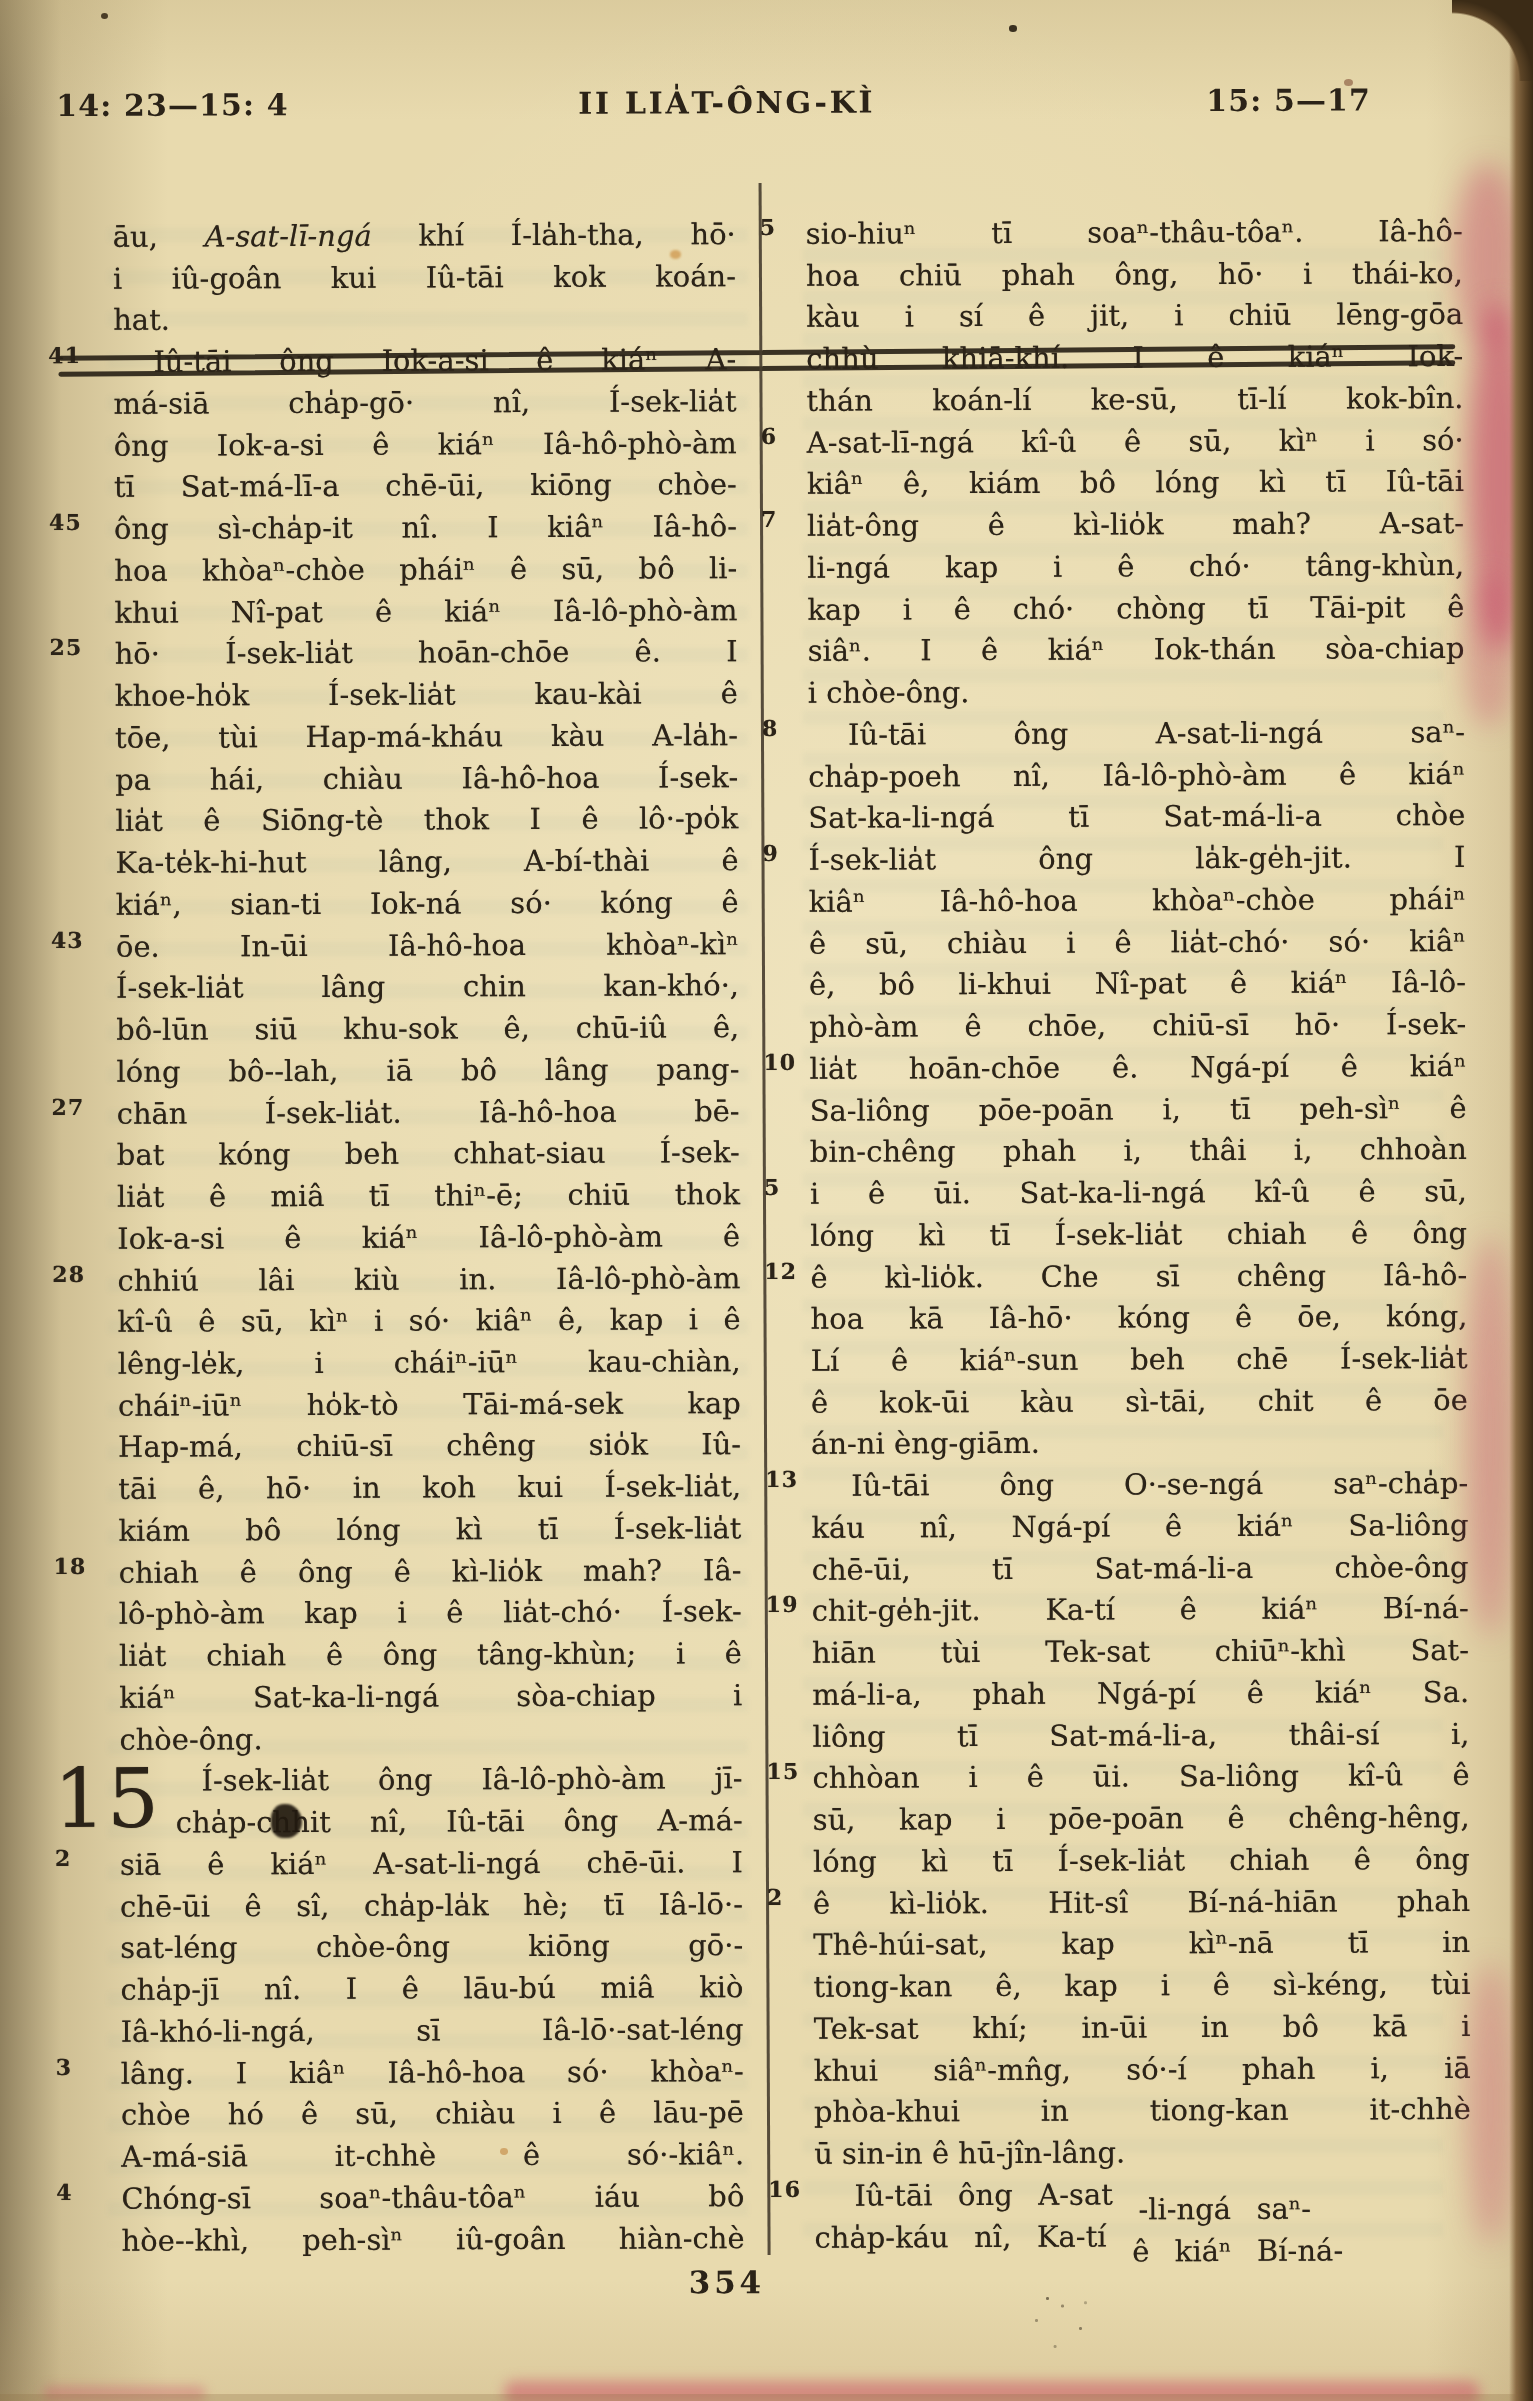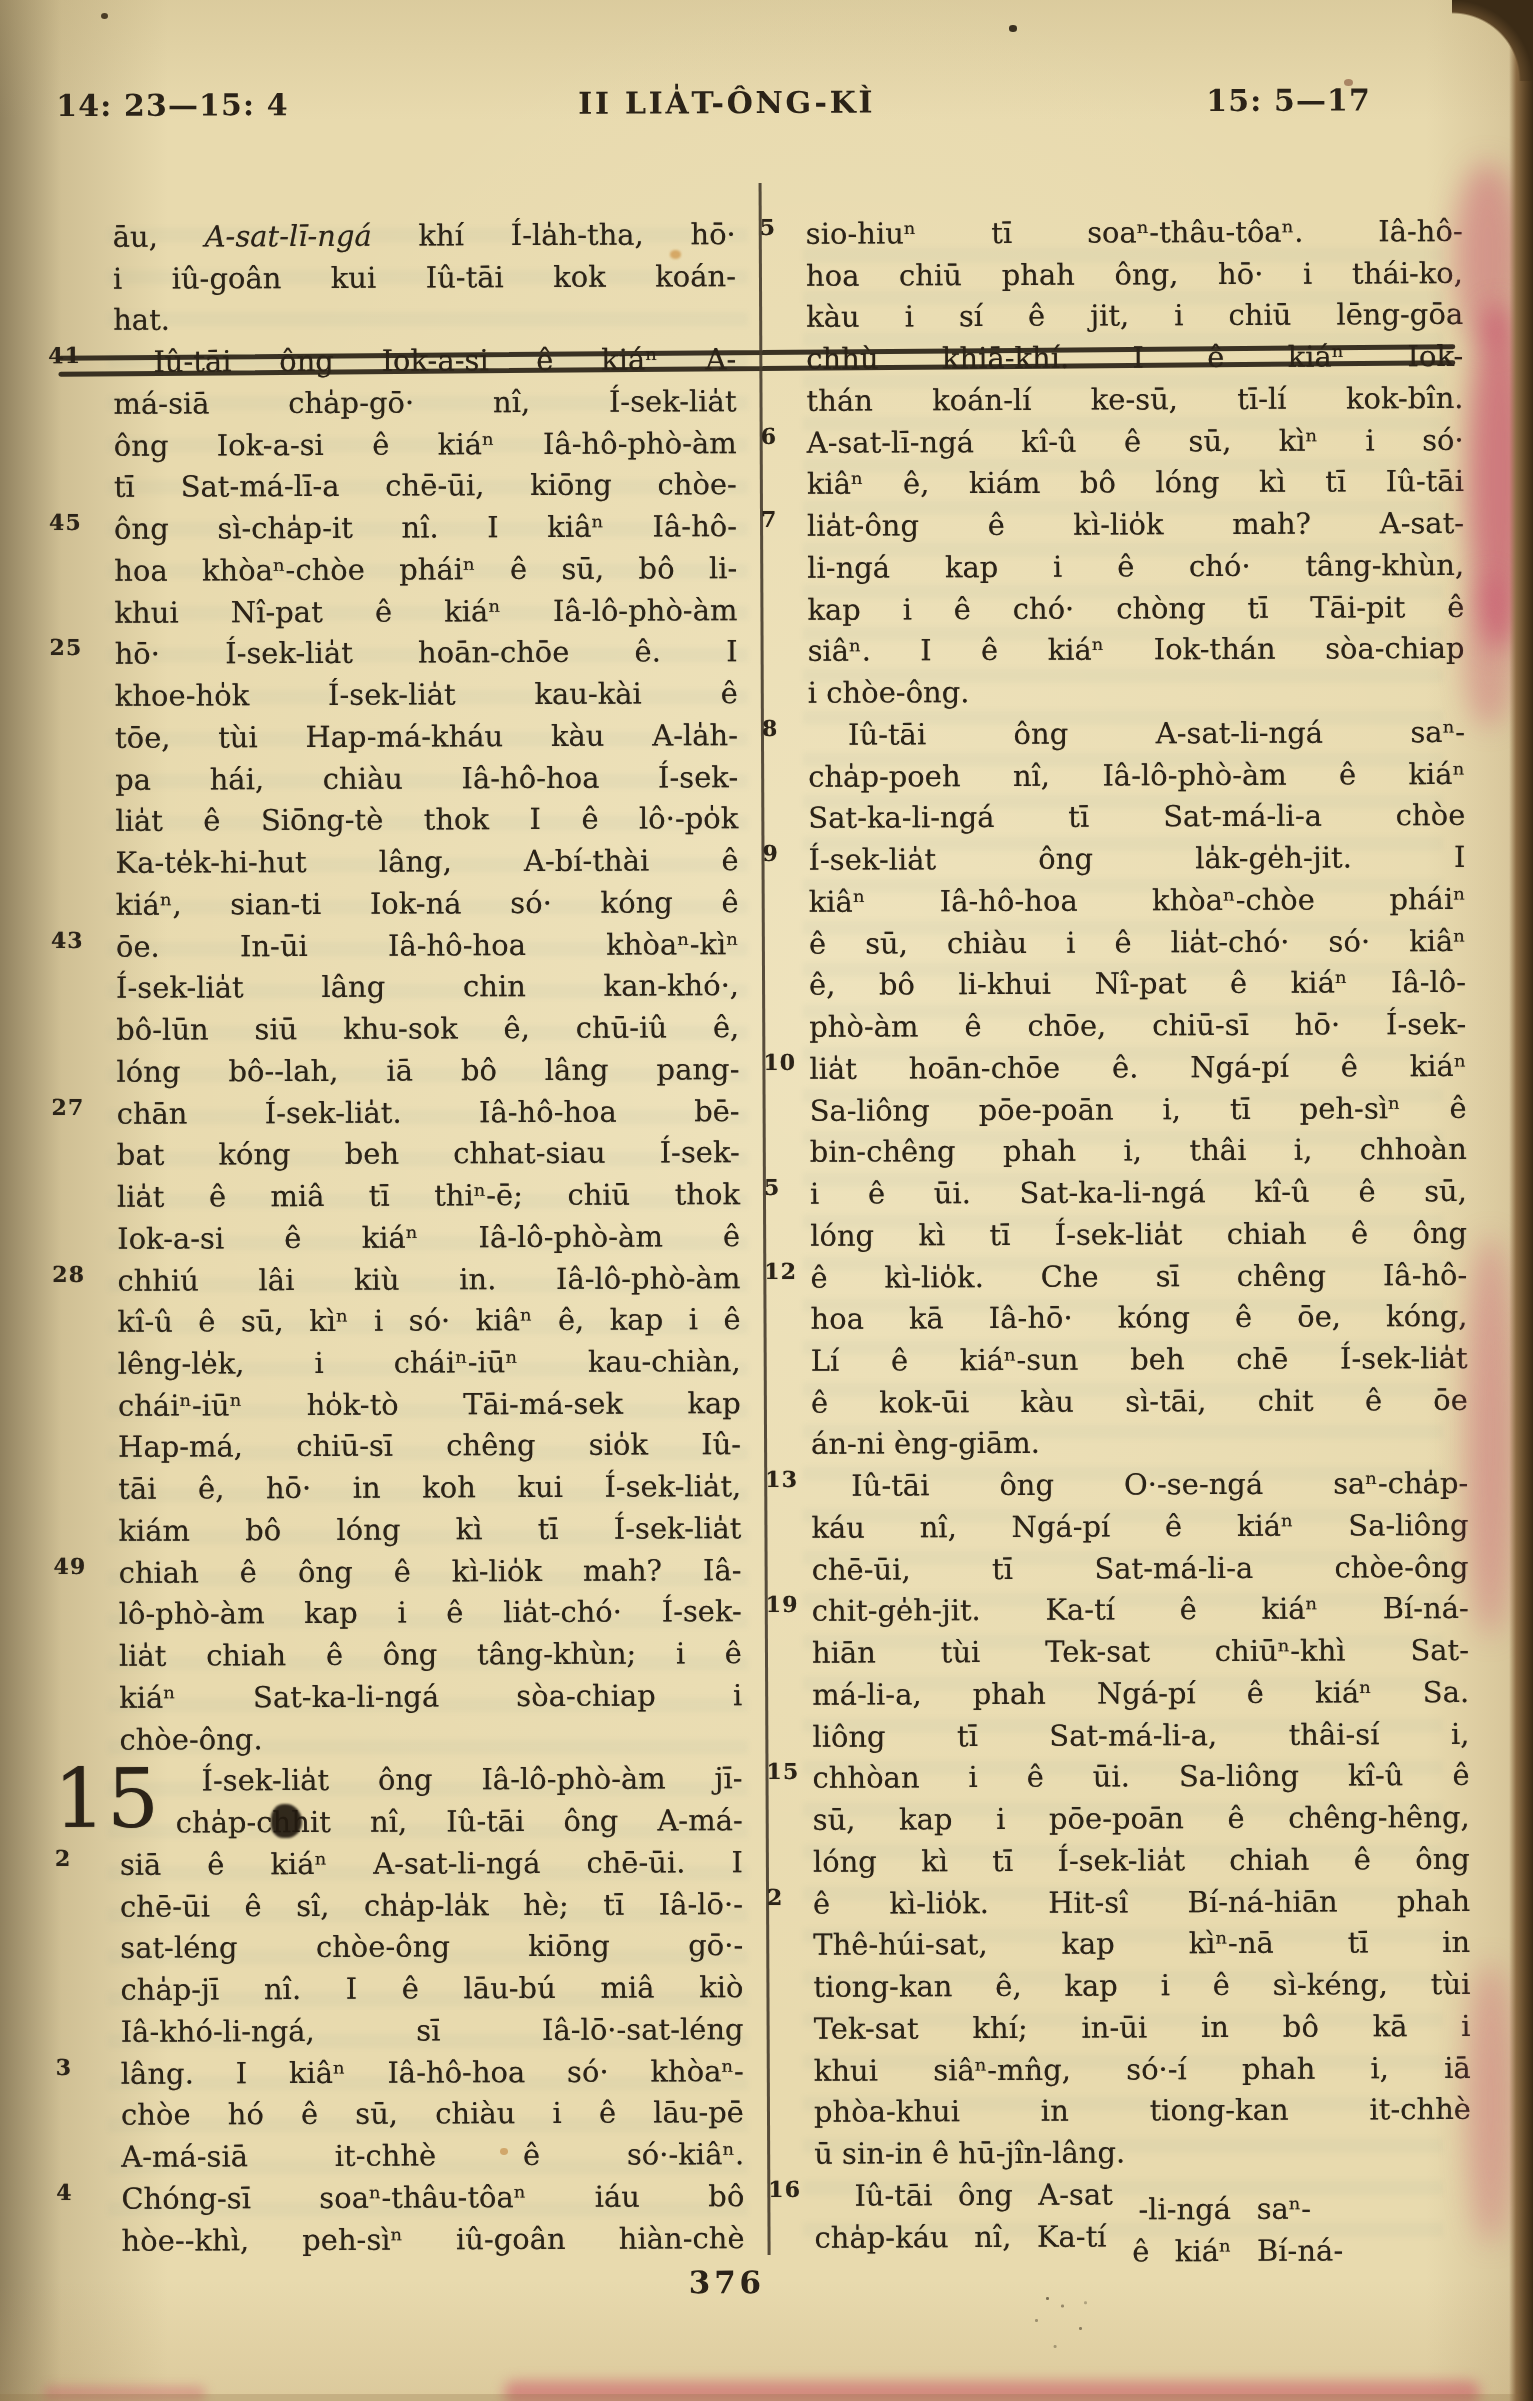--- a/index.html
+++ b/index.html
@@ -107,21 +107,21 @@
         <div class="line" style="top: 918px;"><span>bat kóng beh chhat-siau Í-sek-</span></div>
         <div class="line" style="top: 960px;"><span>lia̍t ê miâ tī thiⁿ-ē; chiū thok</span></div>
         <div class="line" style="top: 1002px;"><span>Iok-a-si ê kiáⁿ Iâ-lô-phò-àm ê</span></div>
         <div class="line" style="top: 1044px;"><span class="vnum">28</span><span>chhiú lâi kiù in. Iâ-lô-phò-àm</span></div>
         <div class="line" style="top: 1085px;"><span>kî-û ê sū, kìⁿ i só· kiâⁿ ê, kap i ê</span></div>
         <div class="line" style="top: 1127px;"><span>lêng-le̍k, i cháiⁿ-iūⁿ kau-chiàn,</span></div>
         <div class="line" style="top: 1169px;"><span>cháiⁿ-iūⁿ ho̍k-tò Tāi-má-sek kap</span></div>
         <div class="line" style="top: 1210px;"><span>Hap-má, chiū-sī chêng sio̍k Iû-</span></div>
         <div class="line" style="top: 1252px;"><span>tāi ê, hō· in koh kui Í-sek-lia̍t,</span></div>
         <div class="line" style="top: 1294px;"><span>kiám bô lóng kì tī Í-sek-lia̍t</span></div>
-        <div class="line" style="top: 1336px;"><span class="vnum">49</span><span>chiah ê ông ê kì-lio̍k mah? Iâ-</span></div>
+        <div class="line" style="top: 1336px;"><span class="vnum">18</span><span>chiah ê ông ê kì-lio̍k mah? Iâ-</span></div>
         <div class="line" style="top: 1377px;"><span>lô-phò-àm kap i ê lia̍t-chó· Í-sek-</span></div>
         <div class="line" style="top: 1419px;"><span>lia̍t chiah ê ông tâng-khùn; i ê</span></div>
         <div class="line" style="top: 1461px;"><span>kiáⁿ Sat-ka-li-ngá sòa-chiap i</span></div>
         <div class="line short" style="top: 1503px;"><span>chòe-ông.</span></div>
         <div class="line chapA" style="top: 1544px;"><span>Í-sek-lia̍t ông Iâ-lô-phò-àm jī-</span></div>
         <div class="line chapB" style="top: 1586px;"><span>cha̍p-chhit nî, Iû-tāi ông A-má-</span></div>
         <div class="line" style="top: 1628px;"><span class="vnum">2</span><span>siā ê kiáⁿ A-sat-li-ngá chē-ūi. I</span></div>
         <div class="line" style="top: 1670px;"><span>chē-ūi ê sî, cha̍p-la̍k hè; tī Iâ-lō·-</span></div>
         <div class="line" style="top: 1711px;"><span>sat-léng chòe-ông kiōng gō·-</span></div>
         <div class="line" style="top: 1753px;"><span>cha̍p-jī nî. I ê lāu-bú miâ kiò</span></div>
@@ -177,21 +177,21 @@
         <div class="line" style="top: 1711px;"><span>Thê-húi-sat, kap kìⁿ-nā tī in</span></div>
         <div class="line" style="top: 1753px;"><span>tiong-kan ê, kap i ê sì-kéng, tùi</span></div>
         <div class="line" style="top: 1795px;"><span>Tek-sat khí; in-ūi in bô kā i</span></div>
         <div class="line" style="top: 1837px;"><span>khui siâⁿ-mn̂g, só·-í phah i, iā</span></div>
         <div class="line" style="top: 1878px;"><span>phòa-khui in tiong-kan it-chhè</span></div>
         <div class="line short" style="top: 1920px;"><span>ū sin-in ê hū-jîn-lâng.</span></div>
         <div class="line ind wide" style="top: 1962px;"><span class="vnum">16</span><span>Iû-tāi ông A-sat</span><span class="s2"> -li-ngá saⁿ-</span></div>
         <div class="line wide" style="top: 2004px;"><span>cha̍p-káu nî, Ka-tí</span><span class="s2"> ê kiáⁿ Bí-ná-</span></div>
       </div>
 
-    <div class="pagenum">376</div>
+    <div class="pagenum">354</div>
   </div>
 
   <div class="ink-blot"></div>
   <div class="speck sp1"></div>
   <div class="speck sp2"></div>
   <div class="speck sp3"></div>
   <div class="speck sp4"></div>
   <div class="speck sp5"></div>
   <div class="speck sp6"></div>
 

